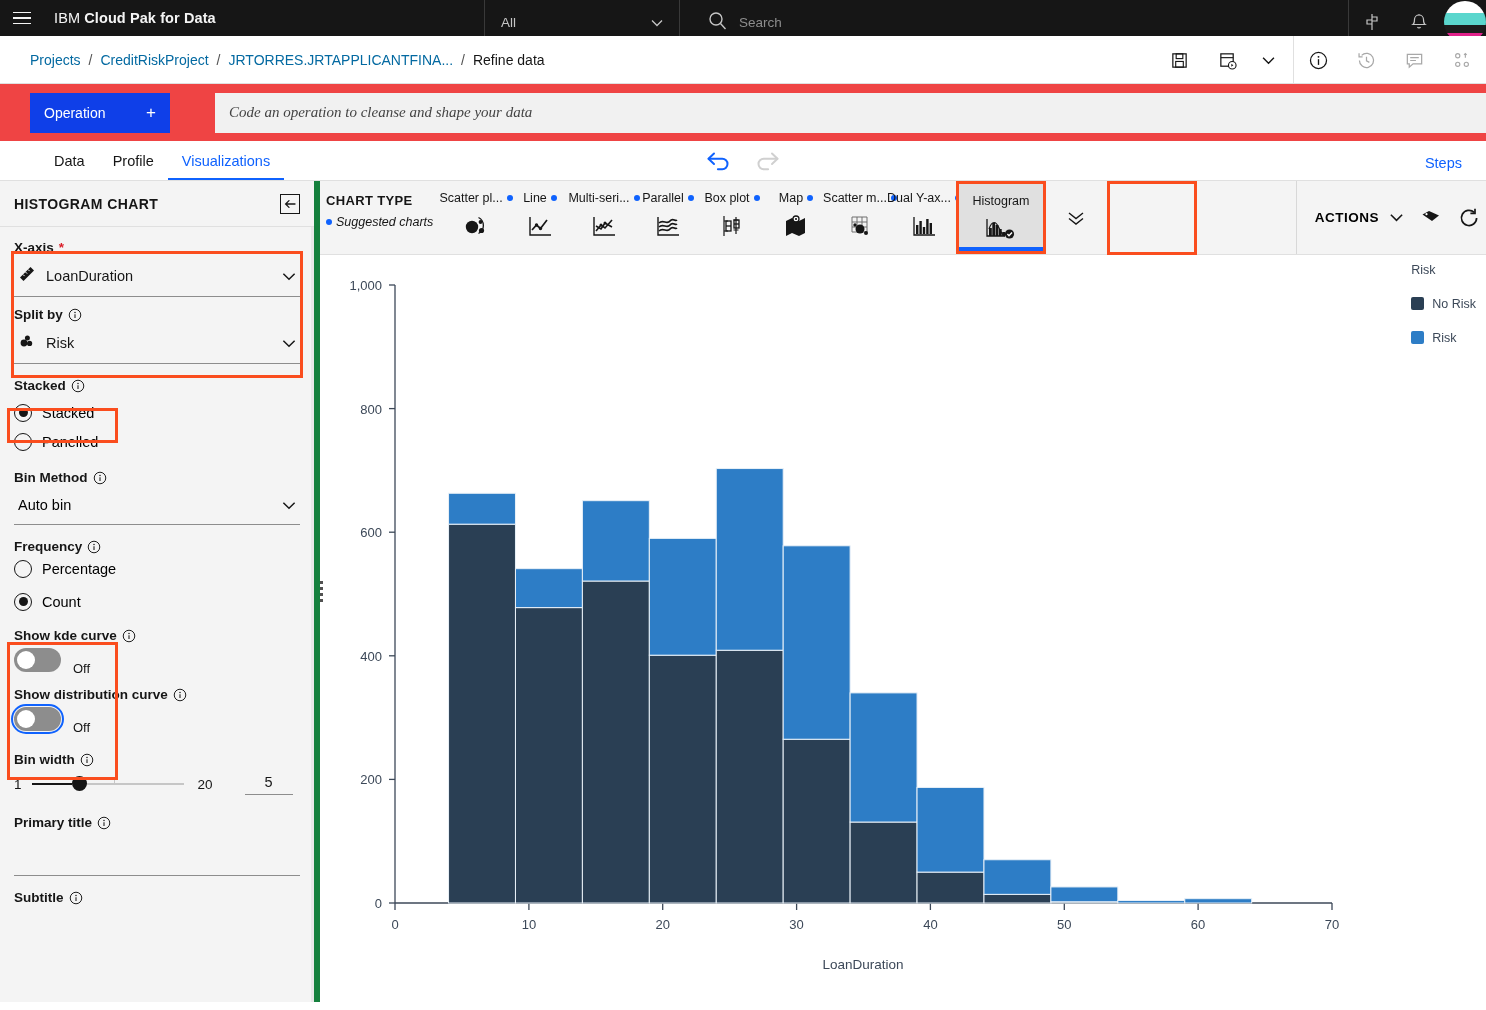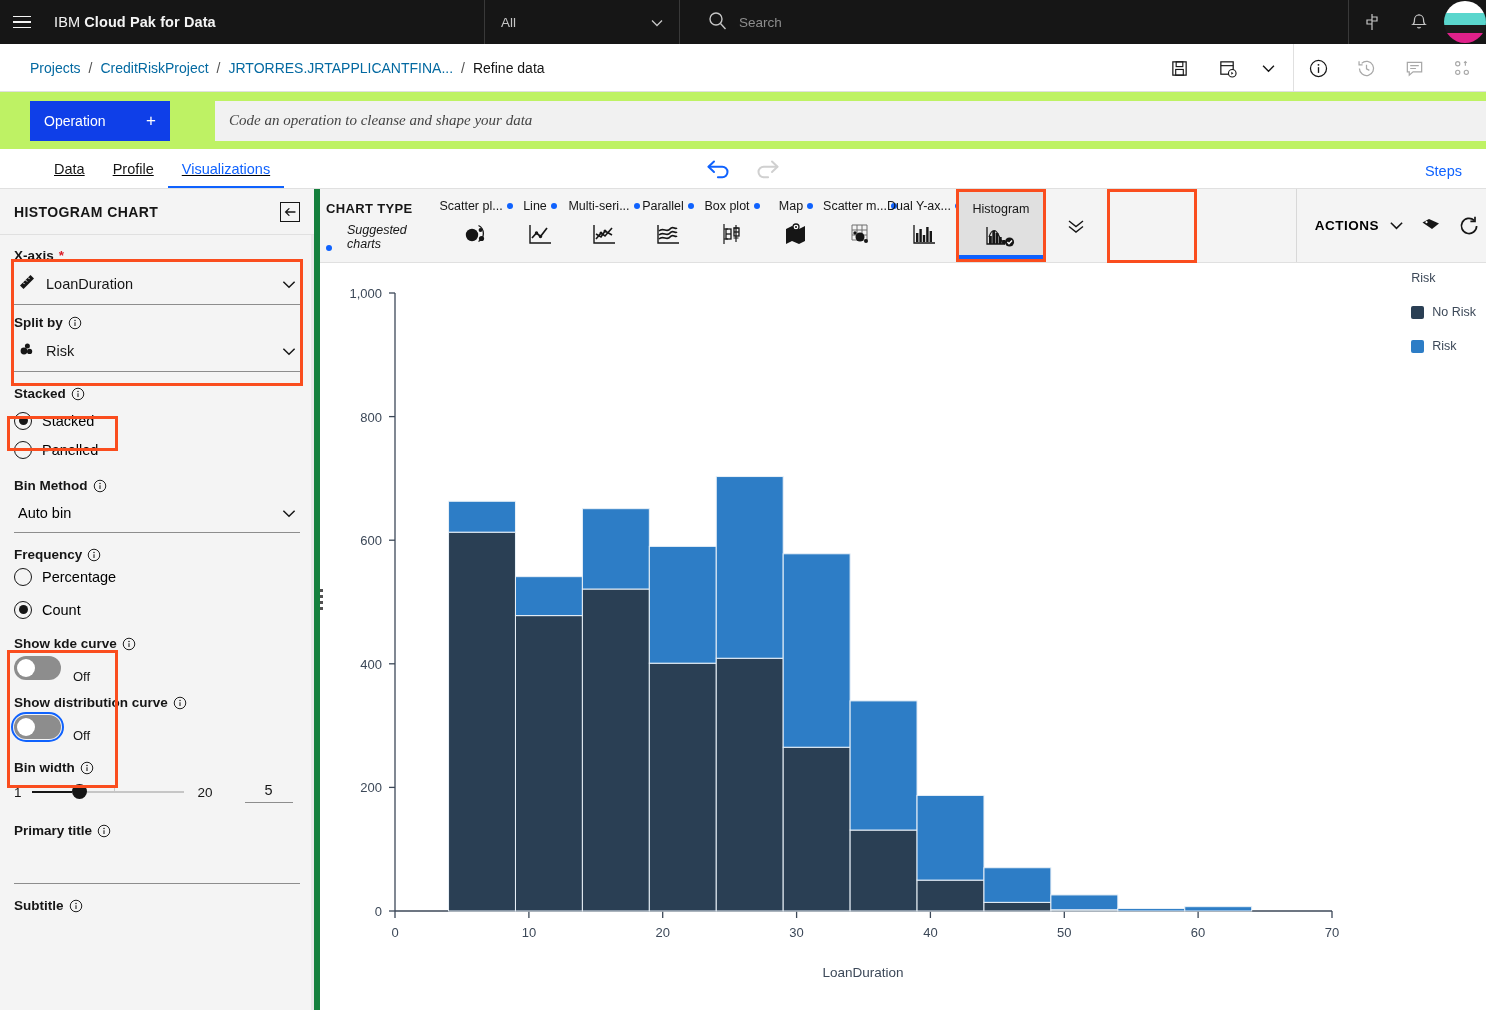--- a/index.html
+++ b/index.html
@@ -4,21 +4,21 @@
 <style>
   * { box-sizing: border-box; margin: 0; padding: 0; }
   html, body {
     width: 1486px; height: 1010px;
     font-family: "Liberation Sans", sans-serif;
     background: #ffffff; overflow: hidden;
   }
 
   
   .topbar {
-    height: 44px; background: #161616; display: flex; align-items: center;
+    height: 36px; background: #161616; display: flex; align-items: center;
     color: #f4f4f4; position: relative;
   }
   .hamburger {
     width: 44px; height: 44px; display: flex; flex-direction: column;
     align-items: center; justify-content: center; gap: 4px; cursor: pointer;
   }
   .hamburger i { display: block; width: 18px; height: 1.5px; background: #f4f4f4; }
   .brand { font-size: 14.5px; margin-left: 10px; letter-spacing: .1px; }
   .brand b { font-weight: 700; }
   .brand span.light { font-weight: 400; }
@@ -56,34 +56,34 @@
   }
   .crumbs { display: flex; align-items: center; font-size: 14px; gap: 8px; }
   .crumbs a { color: #0369a1; text-decoration: none; cursor: pointer; }
   .crumbs .sep { color: #525252; }
   .crumbs .cur { color: #161616; }
   .crumb-tools { position: absolute; right: 0; top: 0; height: 48px; display: flex; align-items: center; }
   .crumb-tools .ic { width: 48px; height: 48px; display: flex; align-items: center; justify-content: center; cursor: pointer; }
   .crumb-tools .grp2 { display: flex; border-left: 1px solid #e0e0e0; margin-left: 8px; }
 
   
-  .oprow { height: 57px; background: #bef264; display: flex; align-items: center; padding: 0 0 0 30px; }
+  .oprow { height: 57px; background: #ef4444; display: flex; align-items: center; padding: 0 0 0 30px; }
   .opbtn {
     width: 140px; height: 40px; background: #0f3fe8; color: #fff; font-size: 14px;
     display: flex; align-items: center; padding: 0 14px; cursor: pointer;
   }
   .opbtn .plus { margin-left: auto; font-size: 17px; line-height: 1; }
   .opcode {
     flex: 1; height: 40px; background: #f1f1f1; margin-left: 45px; margin-right: 0;
     display: flex; align-items: center; padding-left: 14px;
     font-family: "Liberation Serif", serif; font-style: italic; font-size: 15px; color: #444;
   }
 
   
-  .tabrow { height: 40px; background: #fff; display: flex; align-items: flex-end; position: relative; border-bottom: 1px solid #e0e0e0; text-decoration: underline; }
+  .tabrow { height: 40px; background: #fff; display: flex; align-items: flex-end; position: relative; border-bottom: 1px solid #e0e0e0; }
   .tabs { display: flex; margin-left: 40px; }
   .tab {
     padding: 0 14px 9px 14px; font-size: 14.5px; color: #161616; cursor: pointer;
   }
   .tab.active { color: #0f62fe; border-bottom: 2px solid #0f62fe; }
   .undoredo { position: absolute; left: 50%; transform: translateX(-50%); bottom: 5px; display: flex; gap: 20px; }
   .undoredo .ic { cursor: pointer; }
   .steps { position: absolute; right: 24px; bottom: 9px; color: #0f62fe; font-size: 14.5px; cursor: pointer; }
 
   
@@ -130,42 +130,42 @@
   .titleinput { height: 46px; border-bottom: 1px solid #8d8d8d; cursor: text; }
   .panel-scroll-strip { position: absolute; right: 0; top: 46px; bottom: 0; width: 3px; background: #e8e8e8; }
   .grip { position: absolute; right: -9px; top: 50%; transform: translateY(-50%); width: 3px; height: 34px; display: flex; flex-direction: column; justify-content: center; gap: 3px; cursor: col-resize; z-index: 5; }
   .grip i { width: 3px; height: 3px; background: #525252; display: block; }
 
   
   .chartside { flex: 1; display: flex; flex-direction: column; background: #fff; }
   .ctbar { height: 74px; background: #f4f4f4; display: flex; align-items: stretch; border-bottom: 1px solid #e0e0e0; position: relative; }
   .ct-label { width: 124px; padding: 12px 0 0 6px; }
   .ct-label .t1 { font-size: 13px; font-weight: 700; letter-spacing: .35px; color: #161616; }
-  .ct-label .t2 { font-size: 12.5px; font-style: italic; color: #161616; margin-top: 7px; display: flex; align-items: flex-end; gap: 15px; }
+  .ct-label .t2 { font-size: 12.5px; font-style: italic; color: #161616; margin-top: 7px; display: flex; align-items: center; gap: 4px; }
   .dot { width: 6px; height: 6px; border-radius: 50%; background: #0f62fe; display: inline-block; flex: none; }
   .ct-items { display: flex; align-items: stretch; }
   .ct {
     width: 64px; display: flex; flex-direction: column; align-items: center;
     padding-top: 10px; cursor: pointer; position: relative;
   }
   .ct .cname { font-size: 12.5px; color: #161616; white-space: nowrap; display: flex; align-items: center; gap: 4px; }
   .ct .cicon { margin-top: 8px; }
   .ct.sel { background: #e0e0e0; border: 3px solid #fa4d1e; width: 90px; }
   .ct.sel::after { content: ''; position: absolute; left: 0; right: 0; bottom: 0; height: 4px; background: #0f62fe; }
   .ct-chev { width: 60px; display: flex; align-items: center; justify-content: center; cursor: pointer; }
   .ct-actions { margin-left: auto; display: flex; align-items: center; border-left: 1px solid #d8d8d8; padding-left: 18px; gap: 16px; padding-right: 6px; }
   .ct-actions .act { font-size: 13.5px; font-weight: 700; letter-spacing: .5px; display: flex; align-items: center; gap: 10px; cursor: pointer; }
   .ct-actions .ic { cursor: pointer; display: flex; }
 
   .plotwrap { flex: 1; position: relative; background: #fff; }
   svg.plot { position: absolute; left: 0; top: 0; }
 
   .legend { position: absolute; right: 10px; top: 8px; font-size: 12.5px; color: #3c4858; }
   .legend .ltitle { margin-bottom: 5px; }
-  .legend .lrow { display: flex; align-items: flex-end; gap: 8px; margin-bottom: 4px; cursor: pointer; margin-top: 20px; }
+  .legend .lrow { display: flex; align-items: flex-start; gap: 8px; margin-bottom: 4px; cursor: pointer; margin-top: 20px; }
   .legend .sw { width: 13px; height: 13px; border-radius: 2px; flex: none; }
 
   
   .anno { position: absolute; border: 3px solid #fa4d1e; pointer-events: none; z-index: 20; }
 </style>
 </head>
 <body>
 
 <div class="topbar">
   <div class="hamburger">

